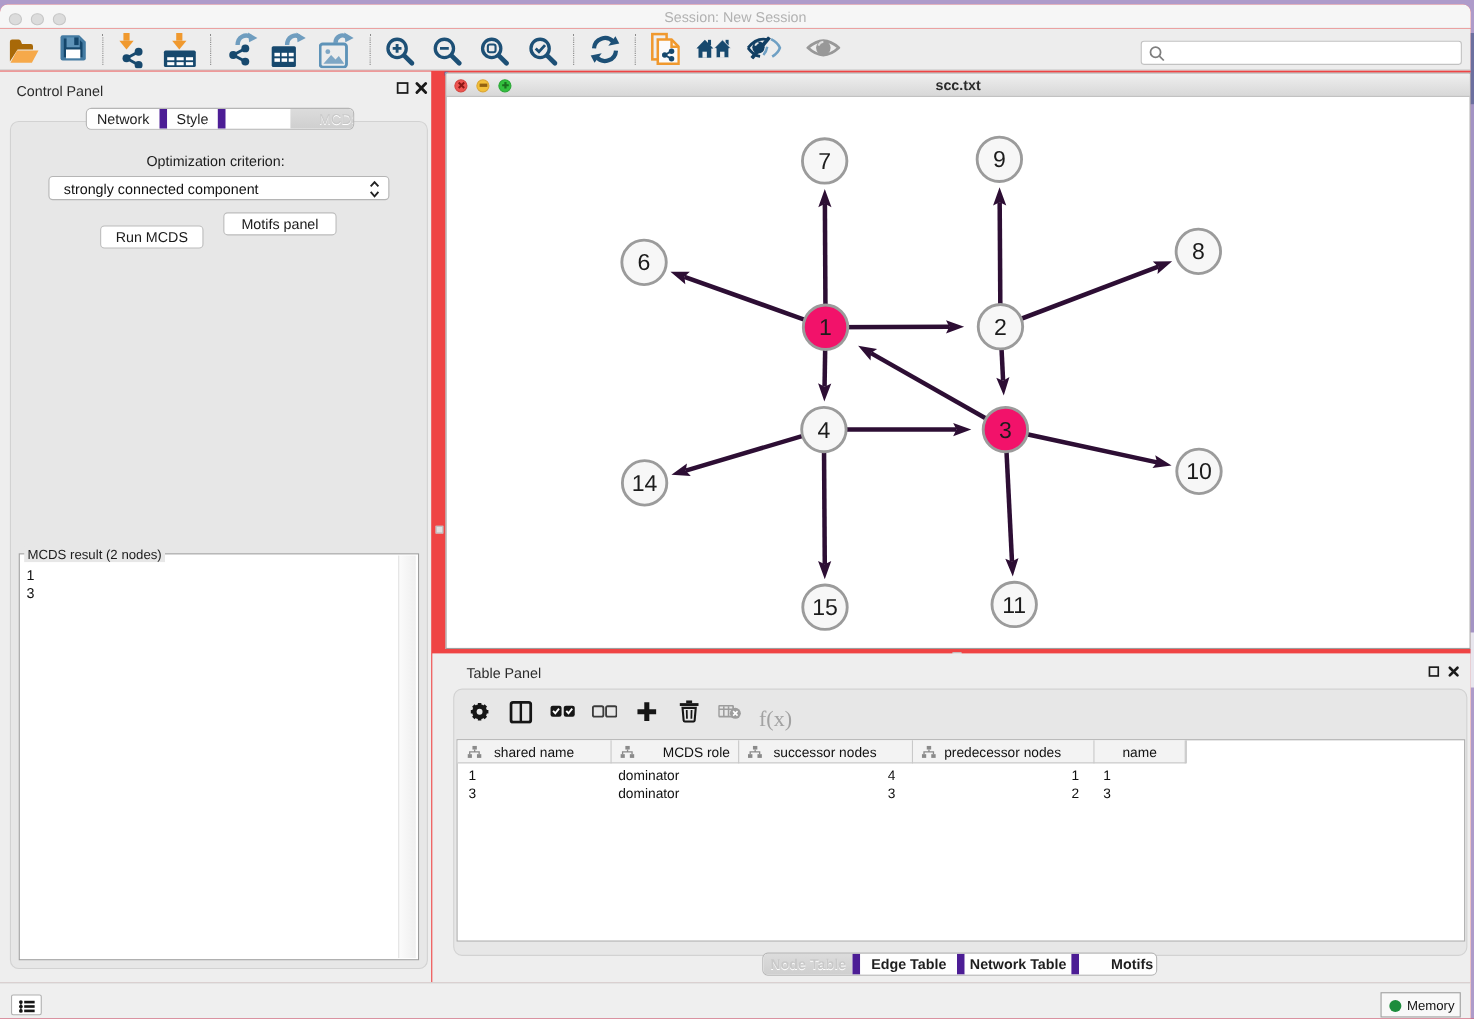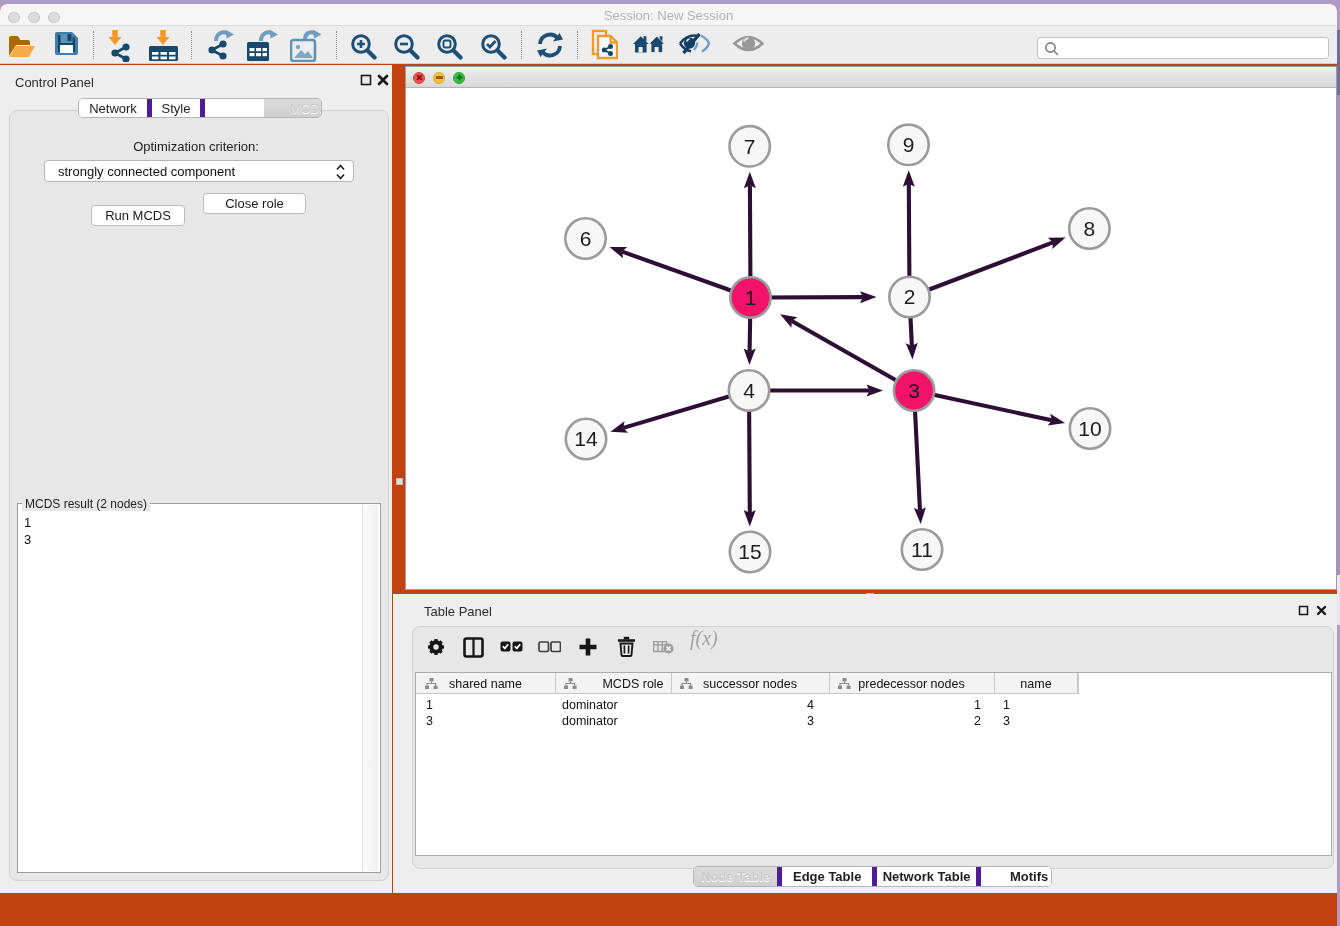--- a/index.html
+++ b/index.html
@@ -1,31 +1,31 @@
 <!DOCTYPE html>
 <html><head>
 <meta charset="utf-8">
 <style>
 * { margin:0; padding:0; box-sizing:border-box; }
 html,body { width:1340px; height:926px; overflow:hidden; }
 body { background:#ae9bca; font-family:"Liberation Sans", sans-serif; position:relative; }
 .abs { position:absolute; }
-#app { position:absolute; left:0; top:4px; width:1337px; height:922px; background:#c2410c; border-radius:7px 7px 0 0; }
+#app { position:absolute; left:0; top:4px; width:1337px; height:922px; background:#ef4444; border-radius:7px 7px 0 0; }
 #titlebar { position:absolute; left:0; top:0; width:100%; height:22px; background:#f6f6f6; border-radius:7px 7px 0 0; border-bottom:1px solid #dadada; }
 .tl { position:absolute; top:7.5px; width:11.5px; height:11.5px; border-radius:50%; background:#dcdcdc; border:1px solid #c6c6c6; }
 #wintitle { position:absolute; top:4px; left:0; width:100%; text-align:center; font-size:13px; color:#b2b2b2; }
 #toolbar { position:absolute; left:0; top:22px; width:100%; height:38px; background:#ededed; border-bottom:1px solid #cfcfcf; }
 .tsep { position:absolute; top:5px; height:28px; width:0; border-left:1px dotted #8a8a8a; }
 #searchbox { position:absolute; left:1037px; top:11px; width:292px; height:22px; background:#fff; border:1px solid #c2c2c2; border-radius:3px; }
 
 #cpanel { position:absolute; left:0; top:61px; width:392px; height:828px; background:#eeeeee; }
 #cpanel .hdr { position:absolute; left:15px; top:10px; font-size:13px; color:#2b2b2b; }
 .pane { position:absolute; background:#e7e7e7; border:1px solid #d2d2d2; border-radius:8px; }
 .tabstrip { position:absolute; display:flex; height:20px; border:1px solid #b5b5b5; border-radius:5px; overflow:hidden; background:#fff; }
-.tabstrip .tab { font-size:13px; color:#1e1e1e; text-align:center; line-height:19px; background:#fefefe; border-right:5px solid #4c1d95; }
+.tabstrip .tab { font-size:13px; color:#1e1e1e; text-align:center; line-height:19px; background:#fefefe; border-right:7px solid #4c1d95; }
 .tabstrip .tab:last-child { border-right:none;padding-left:26px; }
 .tabstrip .tab.sel { background:linear-gradient(#dcdcdc,#cfcfcf); color:#c9c9c9; text-shadow:0 1px 0 #fff; }
 .btn { position:absolute; background:#fff; border:1px solid #bcbcbc; border-radius:4px; font-size:13px; color:#1a1a1a; text-align:center; }
 
 #netwin { position:absolute; left:405px; top:62px; width:932px; height:524px; background:#fff; border:1px solid #9e9e9e; }
 #nettitle { position:absolute; left:0; top:0; width:100%; height:21px; background:linear-gradient(#efefef,#d8d8d8); border-bottom:1px solid #b4b4b4; }
 .light { position:absolute; top:4.5px; width:12px; height:12px; border-radius:50%; }
 
 #tpanel { position:absolute; left:393px; top:590px; width:944px; height:299px; background:#eeeeee; }
 .colsep { position:absolute; top:0; width:1px; height:100%; background:#c9c9c9; }
@@ -206,21 +206,21 @@
   </div>
   <div class="abs" style="left:0;top:74px;width:392px;text-align:center;font-size:13px;color:#1c1c1c;">Optimization criterion:</div>
   <div class="abs" style="left:44px;top:95px;width:310px;height:22px;background:#fff;border:1px solid #b5b5b5;border-radius:4px;padding-left:16px;">
     <div class="abs" style="left:13px;top:3px;font-size:13px;color:#111;">strongly connected component</div>
     <svg class="icon" style="right:7px;top:3px;" width="11" height="16" viewBox="0 0 11 16">
       <path d="M2,5.5 L5.5,1.5 L9,5.5" fill="none" stroke="#222" stroke-width="1.7"></path>
       <path d="M2,10.5 L5.5,14.5 L9,10.5" fill="none" stroke="#222" stroke-width="1.7"></path>
     </svg>
   </div>
   <div class="btn" style="left:91px;top:128px;width:94px;height:21px;line-height:20px;margin-top:12px;">Run MCDS</div>
-  <div class="btn" style="left:203px;top:128px;width:103px;height:21px;line-height:20px;">Close role</div>
+  <div class="btn" style="left:203px;top:128px;width:103px;height:21px;line-height:20px;">Motifs panel</div>
 
   <div class="abs" style="left:17px;top:438px;width:364px;height:370px;border:1px solid #9d9d9d;background:#fff;"></div>
   <div class="abs" style="left:362px;top:440px;width:16px;height:366px;background:linear-gradient(90deg,#fbfbfb,#efefef);border-left:1px solid #e0e0e0;"></div>
   <div class="abs" style="left:22px;top:432px;background:#e7e7e7;padding:0 3px;font-size:12px;color:#1c1c1c;">MCDS result (2 nodes)</div>
   <div class="abs" style="left:24px;top:450px;font-size:13px;color:#111;line-height:16.5px;">1<br>3</div>
  </div>
 
  <div class="abs" style="left:396px;top:474px;width:7px;height:7px;background:#e0e0e0;border:1px solid #bdbdbd;"></div>
  <div class="abs" style="left:866px;top:589px;width:8px;height:5px;background:#e0e0e0;border:1px solid #bdbdbd;"></div>
 
@@ -232,20 +232,21 @@
    <div class="light" style="left:7px;background:#ee5450;border:1px solid #d44641;"></div>
    <svg class="icon" style="left:9.5px;top:7px;" width="7" height="7" viewBox="0 0 7 7">
           <path d="M1,1 L6,6 M6,1 L1,6" stroke="#8c1815" stroke-width="1.8"></path>
         </svg>
    <div class="light" style="left:27px;background:#f3c03a;border:1px solid #dda733;"></div>
    <div class="abs" style="left:29.5px;top:9px;width:7px;height:2.5px;background:#936211;"></div>
    <div class="light" style="left:47px;background:#33c03e;border:1px solid #2aa636;"></div>
    <svg class="icon" style="left:49.5px;top:7px;" width="7" height="7" viewBox="0 0 7 7">
           <path d="M3.5,0.5 L3.5,6.5 M0.5,3.5 L6.5,3.5" stroke="#1a6e1f" stroke-width="2"></path>
         </svg>
+   <div class="abs" style="left:0;top:3px;width:100%;text-align:center;font-size:13px;font-weight:bold;color:#2b2b2b;">scc.txt</div>
   </div>
   <svg class="abs" style="left:0;top:21px;" width="930" height="500" viewBox="0 0 930 500" font-family="Liberation Sans, sans-serif">
 <line x1="344.5" y1="209.5" x2="343.9" y2="97.3" stroke="#2d0e34" stroke-width="4.1"></line>
 <polygon points="343.8,83.8 349.9,100.3 343.9,97.3 337.9,100.3" fill="#2d0e34"></polygon>
 <line x1="344.5" y1="209.5" x2="216.2" y2="163.6" stroke="#2d0e34" stroke-width="4.1"></line>
 <polygon points="203.5,159.1 221.1,159.0 216.2,163.6 217.0,170.3" fill="#2d0e34"></polygon>
 <line x1="344.5" y1="209.5" x2="457.0" y2="209.1" stroke="#2d0e34" stroke-width="4.1"></line>
 <polygon points="470.5,209.1 454.0,215.2 457.0,209.1 454.0,203.2" fill="#2d0e34"></polygon>
 <line x1="344.5" y1="209.5" x2="343.6" y2="263.5" stroke="#2d0e34" stroke-width="4.1"></line>
 <polygon points="343.4,277.0 337.7,260.4 343.6,263.5 349.7,260.6" fill="#2d0e34"></polygon>
@@ -339,21 +340,21 @@
     <line x1="11.7" y1="9.5" x2="11.5" y2="17.5" stroke="#161616" stroke-width="1.6"></line>
   </svg>
   <svg class="icon" style="left:260px;top:47px;" width="21" height="13" viewBox="0 0 21 13">
     <rect x="0.5" y="0.5" width="13" height="10" rx="1" fill="none" stroke="#9d9d9d" stroke-width="1.6"></rect>
     <line x1="0.5" y1="3.8" x2="13.5" y2="3.8" stroke="#9d9d9d" stroke-width="1.4"></line>
     <line x1="5" y1="1" x2="5" y2="10.5" stroke="#9d9d9d" stroke-width="1.4"></line>
         <line x1="9.3" y1="1" x2="9.3" y2="10.5" stroke="#9d9d9d" stroke-width="1.4"></line>
     <circle cx="15.5" cy="7.5" r="5" fill="#9d9d9d"></circle>
     <path d="M13.5,5.5 L17.5,9.5 M17.5,5.5 L13.5,9.5" stroke="#fff" stroke-width="1.5"></path>
   </svg>
-  <div class="abs" style="left:297px;top:33px;font-family:'Liberation Serif',serif;font-style:italic;font-size:20px;color:#a2a2a2;">f(x)</div>
+  <div class="abs" style="left:297px;top:49px;font-family:'Liberation Serif',serif;font-size:20px;color:#a2a2a2;">f(x)</div>
 
   <div class="abs" style="left:22px;top:78px;width:917px;height:184px;background:#fff;border:1px solid #ababab;">
     <div class="abs" style="left:0;top:0;width:662px;height:21px;background:#f3f3f3;border-bottom:1px solid #c6c6c6;border-right:1px solid #c6c6c6;"></div>
     <div class="colsep" style="left:139px;height:21px;"></div>
     <div class="colsep" style="left:255px;height:21px;"></div>
     <div class="colsep" style="left:413px;height:21px;"></div>
     <div class="colsep" style="left:578px;height:21px;"></div>
     <div class="colsep" style="left:662px;height:21px;"></div>
     <div class="cell" style="left:0px;top:4px;width:139px;text-align:center;">shared name</div>
     <div class="cell" style="left:139px;top:4px;width:116px;text-align:center;padding-left:40px;">MCDS role</div>
@@ -404,16 +405,35 @@
     <div class="cell" style="left:587px;top:41px;">3</div>
   </div>
 
   <div class="tabstrip" style="left:300px;top:272px;width:359px;height:21px;font-weight:bold;">
    <div class="tab sel" style="width:89px;line-height:20px;">Node Table</div>
    <div class="tab" style="width:95px;line-height:20px;">Edge Table</div>
    <div class="tab" style="width:105px;line-height:20px;">Network Table</div>
    <div class="tab" style="width:70px;line-height:20px;">Motifs</div>
   </div>
  </div>
+ <div id="statusbar">
+  <div class="abs" style="left:10px;top:10px;width:28px;height:19px;background:#fff;border:1px solid #b0b0b0;border-radius:2px;">
+   <svg class="icon" style="left:6px;top:3.5px;" width="15" height="12" viewBox="0 0 15 12">
+    <g fill="#161616">
+            <circle cx="2" cy="2" r="1.7"></circle>
+            <circle cx="2" cy="6" r="1.7"></circle>
+            <circle cx="2" cy="10" r="1.7"></circle>
+    <rect x="5" y="0.8" width="9.5" height="2.4"></rect>
+            <rect x="5" y="4.8" width="9.5" height="2.4"></rect>
+            <rect x="5" y="8.8" width="9.5" height="2.4"></rect>
+          </g>
+    <line x1="2" y1="2" x2="2" y2="10" stroke="#161616" stroke-width="1"></line>
+   </svg>
+  </div>
+  <div class="abs" style="left:1255px;top:8px;width:73px;height:23px;background:#f8f8f8;border:1px solid #9e9e9e;">
+   <div class="abs" style="left:7px;top:6px;width:11px;height:11px;border-radius:50%;background:#1c8c3c;"></div>
+   <div class="abs" style="left:23px;top:4px;font-size:12px;color:#111;">Memory</div>
+  </div>
+ </div>
 </div>
 <div class="abs" style="left:1337px;top:30px;width:3px;height:65px;background:#6c6f9f;"></div>
 <div class="abs" style="left:1337px;top:95px;width:3px;height:480px;background:#a393c4;"></div>
 <div class="abs" style="left:1337px;top:575px;width:3px;height:50px;background:#e8e6ee;"></div>
 
 </body></html>

